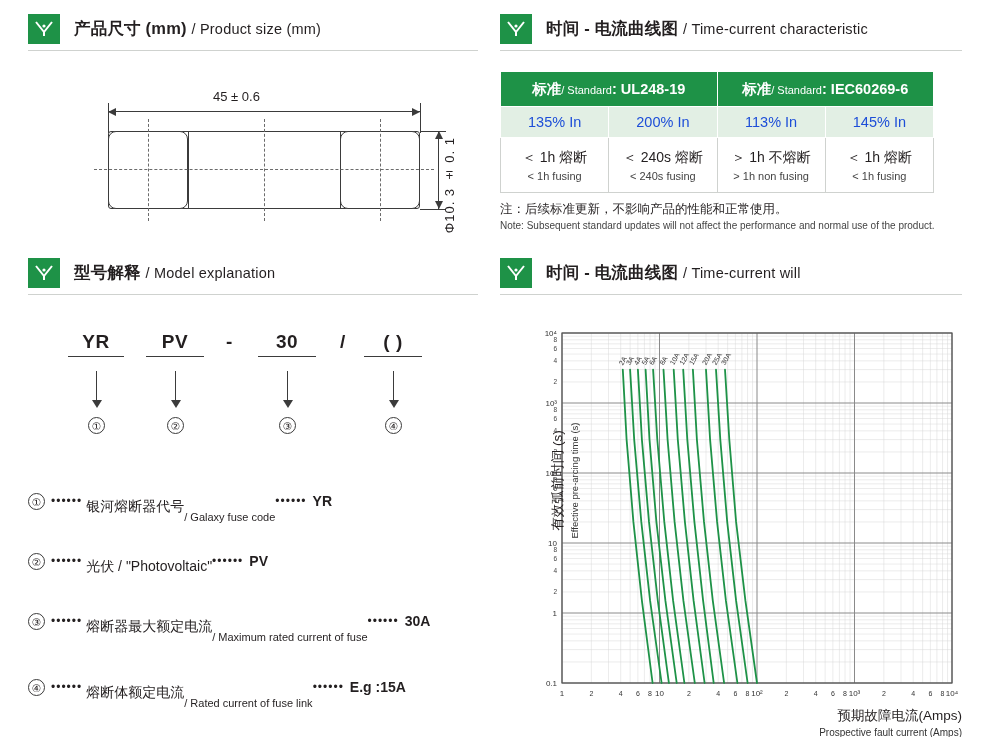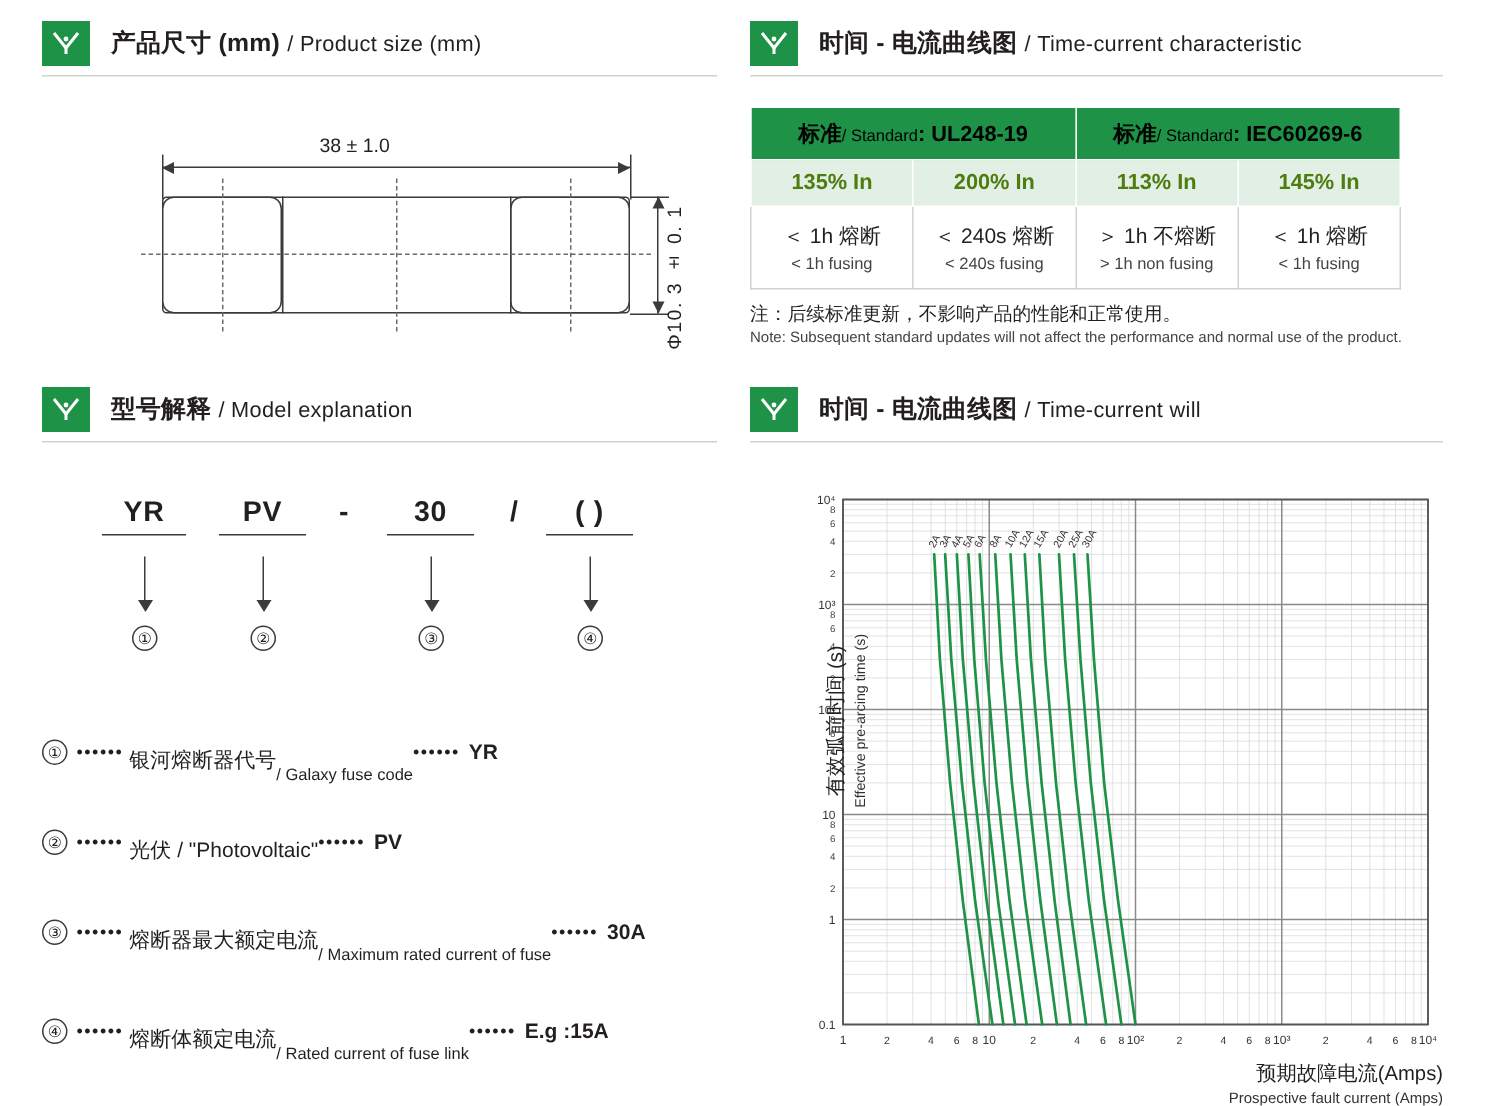--- a/index.html
+++ b/index.html
@@ -268,32 +268,32 @@
     width: 434px;
     table-layout: fixed;
   }
   .tc-table td {
     border: 1px solid #ffffff;
     text-align: center;
     padding: 0;
   }
   .tc-r1 td {
     background: #1e9247;
-    color: #000000;
+    color: #ffffff;
     height: 34px;
     font-size: 14.5px;
   }
   .tc-r1 .std-cn { font-weight: bold; }
   .tc-r1 .std-en { font-size: 11px; font-weight: normal; }
   .tc-r2 td {
     background: #e2efe4;
-    color: #4d7c0f;
+    color: #1d4ed8;
     height: 30px;
     font-size: 14.5px;
-    font-weight: bold;
+    font-weight: normal;
     border: 1px solid #ffffff;
   }
   .tc-r3 td {
     background: #ffffff;
     border: 1px solid #cfd2cf;
     height: 54px;
     vertical-align: middle;
   }
   .tc-r3 .cn { font-size: 14px; display:block; }
   .tc-r3 .en { font-size: 11px; display:block; color:#444; margin-top:3px; }
@@ -312,21 +312,21 @@
   }
   .chart-svg { position: absolute; left: 0; top: 0; }
   .x-title {
     position: absolute;
     left: 0;
     top: 392px;
     width: 462px;
     text-align: right;
     font-size: 13.5px;
   }
-  .x-title .en { display: block; font-size: 10px; color: #333; margin-top: 2px; }
+  .x-title .en { display: block; font-size: 10px; color: #333; margin-top: 2px; text-decoration: underline; }
   .y-title {
     position: absolute;
     left: -6px;
     top: 150px;
     width: 140px;
     text-align: center;
     font-size: 13.5px;
     transform: rotate(-90deg);
     transform-origin: center;
   }
@@ -349,21 +349,21 @@
       <div class="sec-title">
         <span>产品尺寸 (mm)</span>
         <span class="en">/ Product size (mm)</span>
       </div>
     </div>
 
     <div class="size-drawing">
       <div class="ext-l"></div>
       <div class="ext-r"></div>
       <div class="dim-len"></div>
-      <div class="dim-len-label">38 ± 1.0</div>
+      <div class="dim-len-label">45 ± 0.6</div>
 
       <div class="fuse-body"></div>
       <div class="cap left"></div>
       <div class="cap right"></div>
       <div class="cap-line cl1"></div>
       <div class="cap-line cl2"></div>
 
       <div class="center-h"></div>
       <div class="center-v cv1"></div>
       <div class="center-v cv2"></div>

